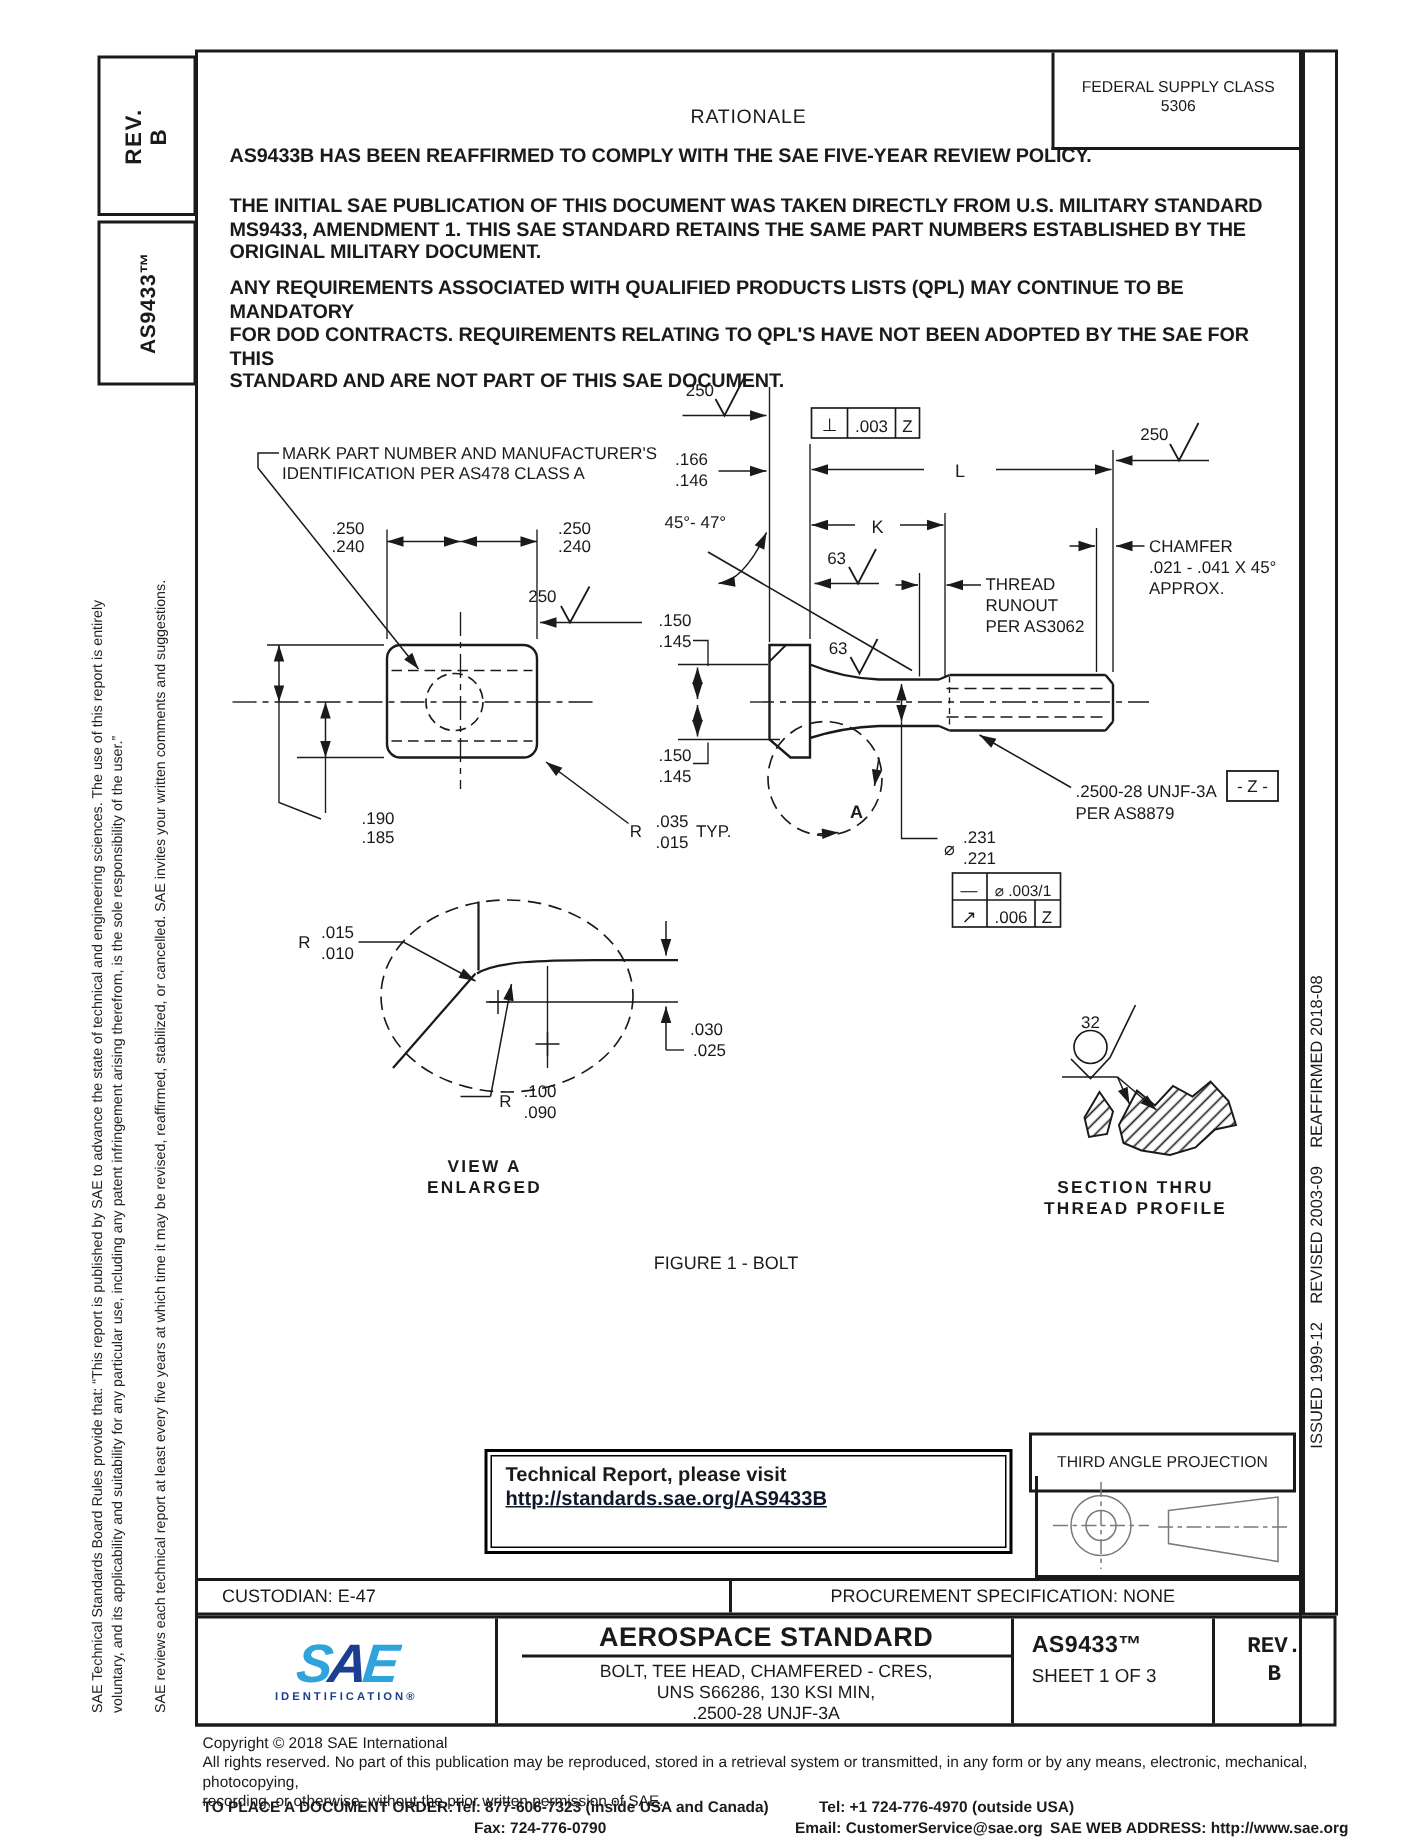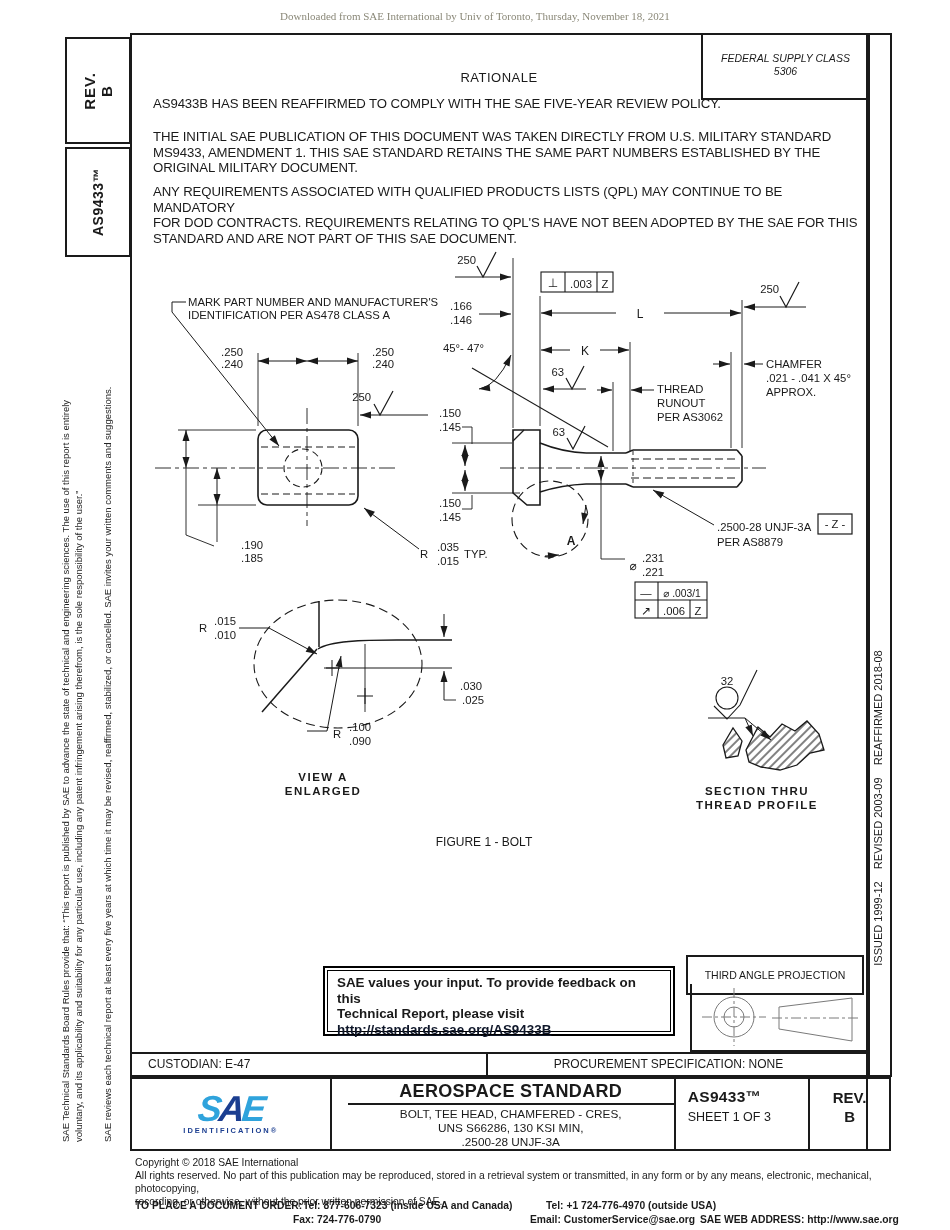--- a/index.html
+++ b/index.html
@@ -11,40 +11,40 @@
   .box{border:2px solid #1a1a1a;box-sizing:border-box;}
   .vflex{display:flex;align-items:center;justify-content:center;}
   .rot{transform:rotate(-90deg);white-space:pre-line;text-align:center;}
   .revbox-label{font-weight:bold;font-size:15px;line-height:17px;letter-spacing:1px;}
   .numbox-label{font-weight:bold;font-size:14px;letter-spacing:.5px;}
   .side-par{transform-origin:0 0;transform:rotate(-90deg);font-size:9.5px;line-height:12.5px;
             white-space:pre-line;color:#222;}
   .strip-text{transform-origin:0 0;transform:rotate(-90deg);font-size:11px;white-space:pre;
               text-align:center;}
   .rationale-title{left:130px;top:70px;width:738px;text-align:center;font-size:13px;letter-spacing:.5px;}
-  .para{width:706px;font-size:13.2px;line-height:15.6px;white-space:pre-line;letter-spacing:-0.1px;}
+  .para{width:706px;font-size:13.2px;line-height:15.6px;white-space:pre-line;letter-spacing:-0.1px;font-weight:bold;}
   .fsc{left:701px;top:35px;width:167px;height:65px;border-left:2px solid #1a1a1a;
        border-bottom:2px solid #1a1a1a;box-sizing:border-box;text-align:center;
-       font-size:10.5px;padding-top:17px;line-height:13px;font-style:italic;}
+       font-size:10.5px;padding-top:17px;line-height:13px;}
   .fb-outer{left:323px;top:966px;width:352px;height:70px;border:2.5px solid #000;box-sizing:border-box;}
   .fb-inner{left:327px;top:970px;width:344px;height:62px;border:1px solid #000;box-sizing:border-box;
             padding:4px 9px;font-size:13.4px;font-weight:bold;line-height:15.5px;}
   .fb-link{color:#0f172a;text-decoration:underline;font-weight:bold;}
   .proj-label{left:686px;top:955px;width:178px;height:40px;font-size:10.5px;}
   .proj-sym{left:690px;top:984px;width:178px;height:68px;border:2px solid #1a1a1a;border-top:none;box-sizing:border-box;}
   .cust-row{left:130px;top:1052px;width:738px;height:25px;font-size:12px;}
   .cust-cell{position:absolute;left:0;top:0;width:375px;height:21px;line-height:21px;padding-left:16px;box-sizing:border-box;}
   .proc-cell{position:absolute;left:354px;top:0;width:363px;height:21px;line-height:21px;text-align:center;
              border-left:2px solid #1a1a1a;box-sizing:border-box;}
   .tblock{left:130px;top:1077px;width:761px;height:74px;display:flex;}
   .tcell{border-right:2px solid #1a1a1a;box-sizing:border-box;height:100%;position:relative;}
   .logo-cell{width:205px;}
   .title-cell{width:337px;margin-left:16px;}
   .num-cell{width:138px;}
-  .rev-cell{width:81px;border-right:none;text-align:center;}
+  .rev-cell{width:81px;border-right:none;text-align:center;font-family:Liberation Mono, monospace;}
   .sae-word{font-style:italic;font-weight:900;font-size:36px;letter-spacing:-3px;
             transform:skewX(-6deg);line-height:32px;}
   .sae-s,.sae-e{color:#2fa3dc;}
   .sae-a{color:#1b3e90;}
   .sae-sub{font-size:7.5px;font-weight:bold;letter-spacing:2px;color:#1b3e90;margin-top:1px;}
   .doc-type{height:24px;line-height:24px;text-align:center;font-weight:bold;font-size:18px;
             border-bottom:2px solid #1a1a1a;letter-spacing:.3px;}
   .doc-sub{text-align:center;font-size:11.8px;line-height:13.8px;padding-top:3px;}
   .num-in{padding:9px 0 0 12px;}
   .num-doc{font-weight:bold;font-size:15.5px;letter-spacing:.3px;}
@@ -54,21 +54,20 @@
   .foot-b{font-weight:bold;font-size:10.3px;white-space:pre;}
   svg text{fill:#1a1a1a;font-family:"Liberation Sans",sans-serif;font-size:11.3px;}
   svg .big{font-size:12px;} svg .sm{font-size:10.3px;} svg .bold{font-weight:bold;}
   svg .ls{letter-spacing:1.5px;font-weight:bold;font-size:11.5px;}
 </style>
 </head>
 <body>
 
 <div class="page">
 
-  <div class="abs topnote">Downloaded from SAE International by Univ of Toronto, Thursday, November 18, 2021</div>
 
   <div class="abs box vflex" style="left:65px;top:37px;width:66px;height:107px;">
     <div class="rot revbox-label">REV.
 B</div>
   </div>
   <div class="abs box vflex" style="left:65px;top:147px;width:66px;height:110px;">
     <div class="rot numbox-label">AS9433™</div>
   </div>
 
   <div class="abs side-par" style="left:60px;top:1142px;width:856px;">SAE Technical Standards Board Rules provide that: “This report is published by SAE to advance the state of technical and engineering sciences. The use of this report is entirely
@@ -272,21 +271,20 @@
       <text x="360" y="731" text-anchor="middle">.100</text>
       <text x="360" y="745" text-anchor="middle">.090</text>
       <text x="323" y="781" text-anchor="middle" class="ls">VIEW A</text>
       <text x="323" y="795" text-anchor="middle" class="ls">ENLARGED</text>
       <text x="484" y="846" text-anchor="middle" class="big">FIGURE 1 - BOLT</text>
     </g>
   </svg>
 
   <div class="abs fb-outer"></div>
   <div class="abs fb-inner">
-    <div>SAE values your input. To provide feedback on this</div>
     <div>Technical Report, please visit</div>
     <a href="#" class="fb-link">http://standards.sae.org/AS9433B</a>
   </div>
 
   <div class="abs box vflex proj-label">
     <span>THIRD ANGLE PROJECTION</span>
   </div>
   <div class="abs proj-sym">
     <svg width="174" height="64" viewBox="0 0 174 64">
       <g stroke="#7a7a7a" fill="none" stroke-width="1">
@@ -327,17 +325,17 @@
 B</div>
     </div>
   </div>
 
   <div class="abs foot" style="left:135px;top:1156px;">Copyright © 2018 SAE International</div>
   <div class="abs foot" style="left:135px;top:1169px;width:800px;">All rights reserved. No part of this publication may be reproduced, stored in a retrieval system or transmitted, in any form or by any means, electronic, mechanical, photocopying,
 recording, or otherwise, without the prior written permission of SAE.</div>
   <div class="abs foot-b" style="left:135px;top:1200px;">TO PLACE A DOCUMENT ORDER:</div>
   <div class="abs foot-b" style="left:303px;top:1200px;">Tel: 877-606-7323 (inside USA and Canada)</div>
   <div class="abs foot-b" style="left:530px;top:1200px;margin-left:16px;">Tel: +1 724-776-4970 (outside USA)</div>
-  <div class="abs foot-b" style="left:293px;top:1214px;">Fax: 724-776-0790</div>
+  <div class="abs foot-b" style="left:316px;top:1214px;">Fax: 724-776-0790</div>
   <div class="abs foot-b" style="left:530px;top:1214px;">Email: CustomerService@sae.org</div>
   <div class="abs foot-b" style="left:700px;top:1214px;">SAE WEB ADDRESS: http://www.sae.org</div>
 
 </div>
 
 </body></html>

